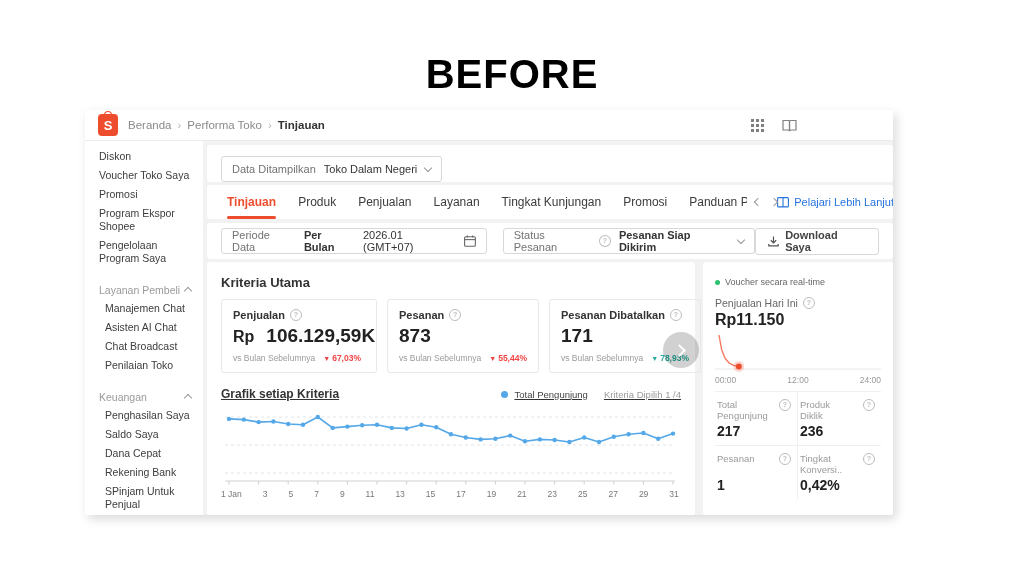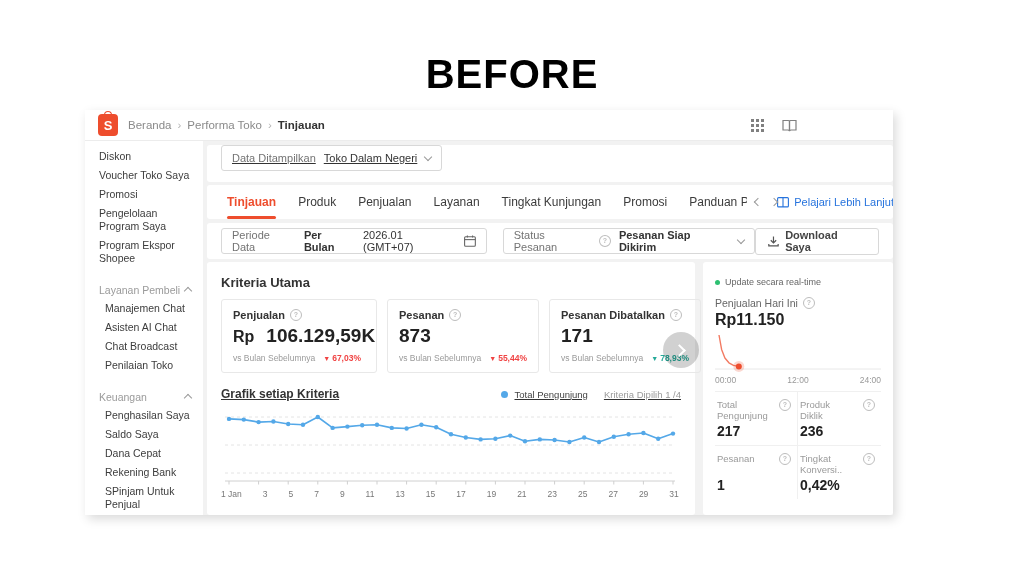--- a/index.html
+++ b/index.html
@@ -31,21 +31,21 @@
   .chv{display:inline-block;width:5px;height:5px;border-right:1.3px solid currentColor;border-bottom:1.3px solid currentColor;}
   .chv.down{transform:rotate(45deg);margin-bottom:2px;}
   .chv.up{transform:rotate(-135deg);margin-top:2px;}
   .chv.right{transform:rotate(-45deg);}
   .chv.left{transform:rotate(135deg);}
   
   .qicon{display:inline-block;width:10px;height:10px;border:1px solid #bdbdbd;border-radius:50%;color:#bdbdbd;
     font-size:7px;line-height:10px;text-align:center;font-weight:bold;vertical-align:1px;}
   
   .wcard{position:absolute;background:#fff;border-radius:3px;}
-  #card-datashown{left:122px;top:35px;width:686px;height:37px;display:flex;align-items:flex-start;text-decoration:underline;}
+  #card-datashown{left:122px;top:35px;width:686px;height:37px;display:flex;align-items:flex-end;}
   .pillbox{display:flex;align-items:center;gap:8px;border:1px solid #d8d8d8;border-radius:3px;height:24px;
     padding:0 10px;font-size:11px;background:#fff;cursor:pointer;}
   .pill-label{color:#737373;}
   .pill-value{color:#333;}
   .bold{font-weight:bold;}
   
   #card-tabs{left:122px;top:75px;width:686px;height:34px;display:flex;align-items:center;}
   .tabs-wrap{display:flex;align-items:center;margin-left:20px;gap:22px;height:100%;}
   .tab{font-size:12px;color:#3c3c3c;font-weight:500;white-space:nowrap;height:100%;display:flex;align-items:center;position:relative;cursor:pointer;}
   .tab.active{color:#ee4d2d;font-weight:bold;}
@@ -138,22 +138,22 @@
             <path d="M14 1.5H8.5c-.6 0-1 .4-1 1v9.5c.3-.6.9-1 1.6-1H14z"></path>
           </svg>
       </span>
     </div>
   </div>
 
   <nav id="sidebar">
     <div class="side-item">Diskon</div>
     <div class="side-item">Voucher Toko Saya</div>
     <div class="side-item">Promosi</div>
+    <div class="side-item">Program Ekspor Shopee</div>
     <div class="side-item">Pengelolaan Program Saya</div>
-    <div class="side-item">Program Ekspor Shopee</div>
 
     <div class="side-section">
       <span>Layanan Pembeli</span>
       <span class="chv up"></span>
     </div>
     <div class="side-item sub">Manajemen Chat</div>
     <div class="side-item sub">Asisten AI Chat</div>
     <div class="side-item sub">Chat Broadcast</div>
     <div class="side-item sub">Penilaian Toko</div>
 
@@ -368,21 +368,21 @@
         <span>27</span>
         <span>29</span>
         <span>31</span>
       </div>
     </div>
   </div>
 
   <div class="wcard" id="card-realtime">
     <div class="rt-status">
       <span class="green-dot"></span>
-      <span>Update secara real-time</span>
+      <span>Voucher secara real-time</span>
     </div>
     <div class="rt-today-label">
       <span>Penjualan Hari Ini</span>
       <span class="qicon">?</span>
     </div>
     <div class="rt-today-value">Rp11.150</div>
 
     <svg width="166" height="44" viewBox="0 0 166 44" style="margin-top:2px;">
       <line x1="0" y1="38" x2="166" y2="38" stroke="#e8e8e8" stroke-width="1"></line>
       <polyline fill="none" stroke="#ee4d2d" stroke-width="1.4" stroke-linejoin="round" opacity="0.75" points="4.0,4.0 6.6,18.4 9.9,27.0 13.9,31.8 18.5,34.4 23.8,35.4"></polyline>

